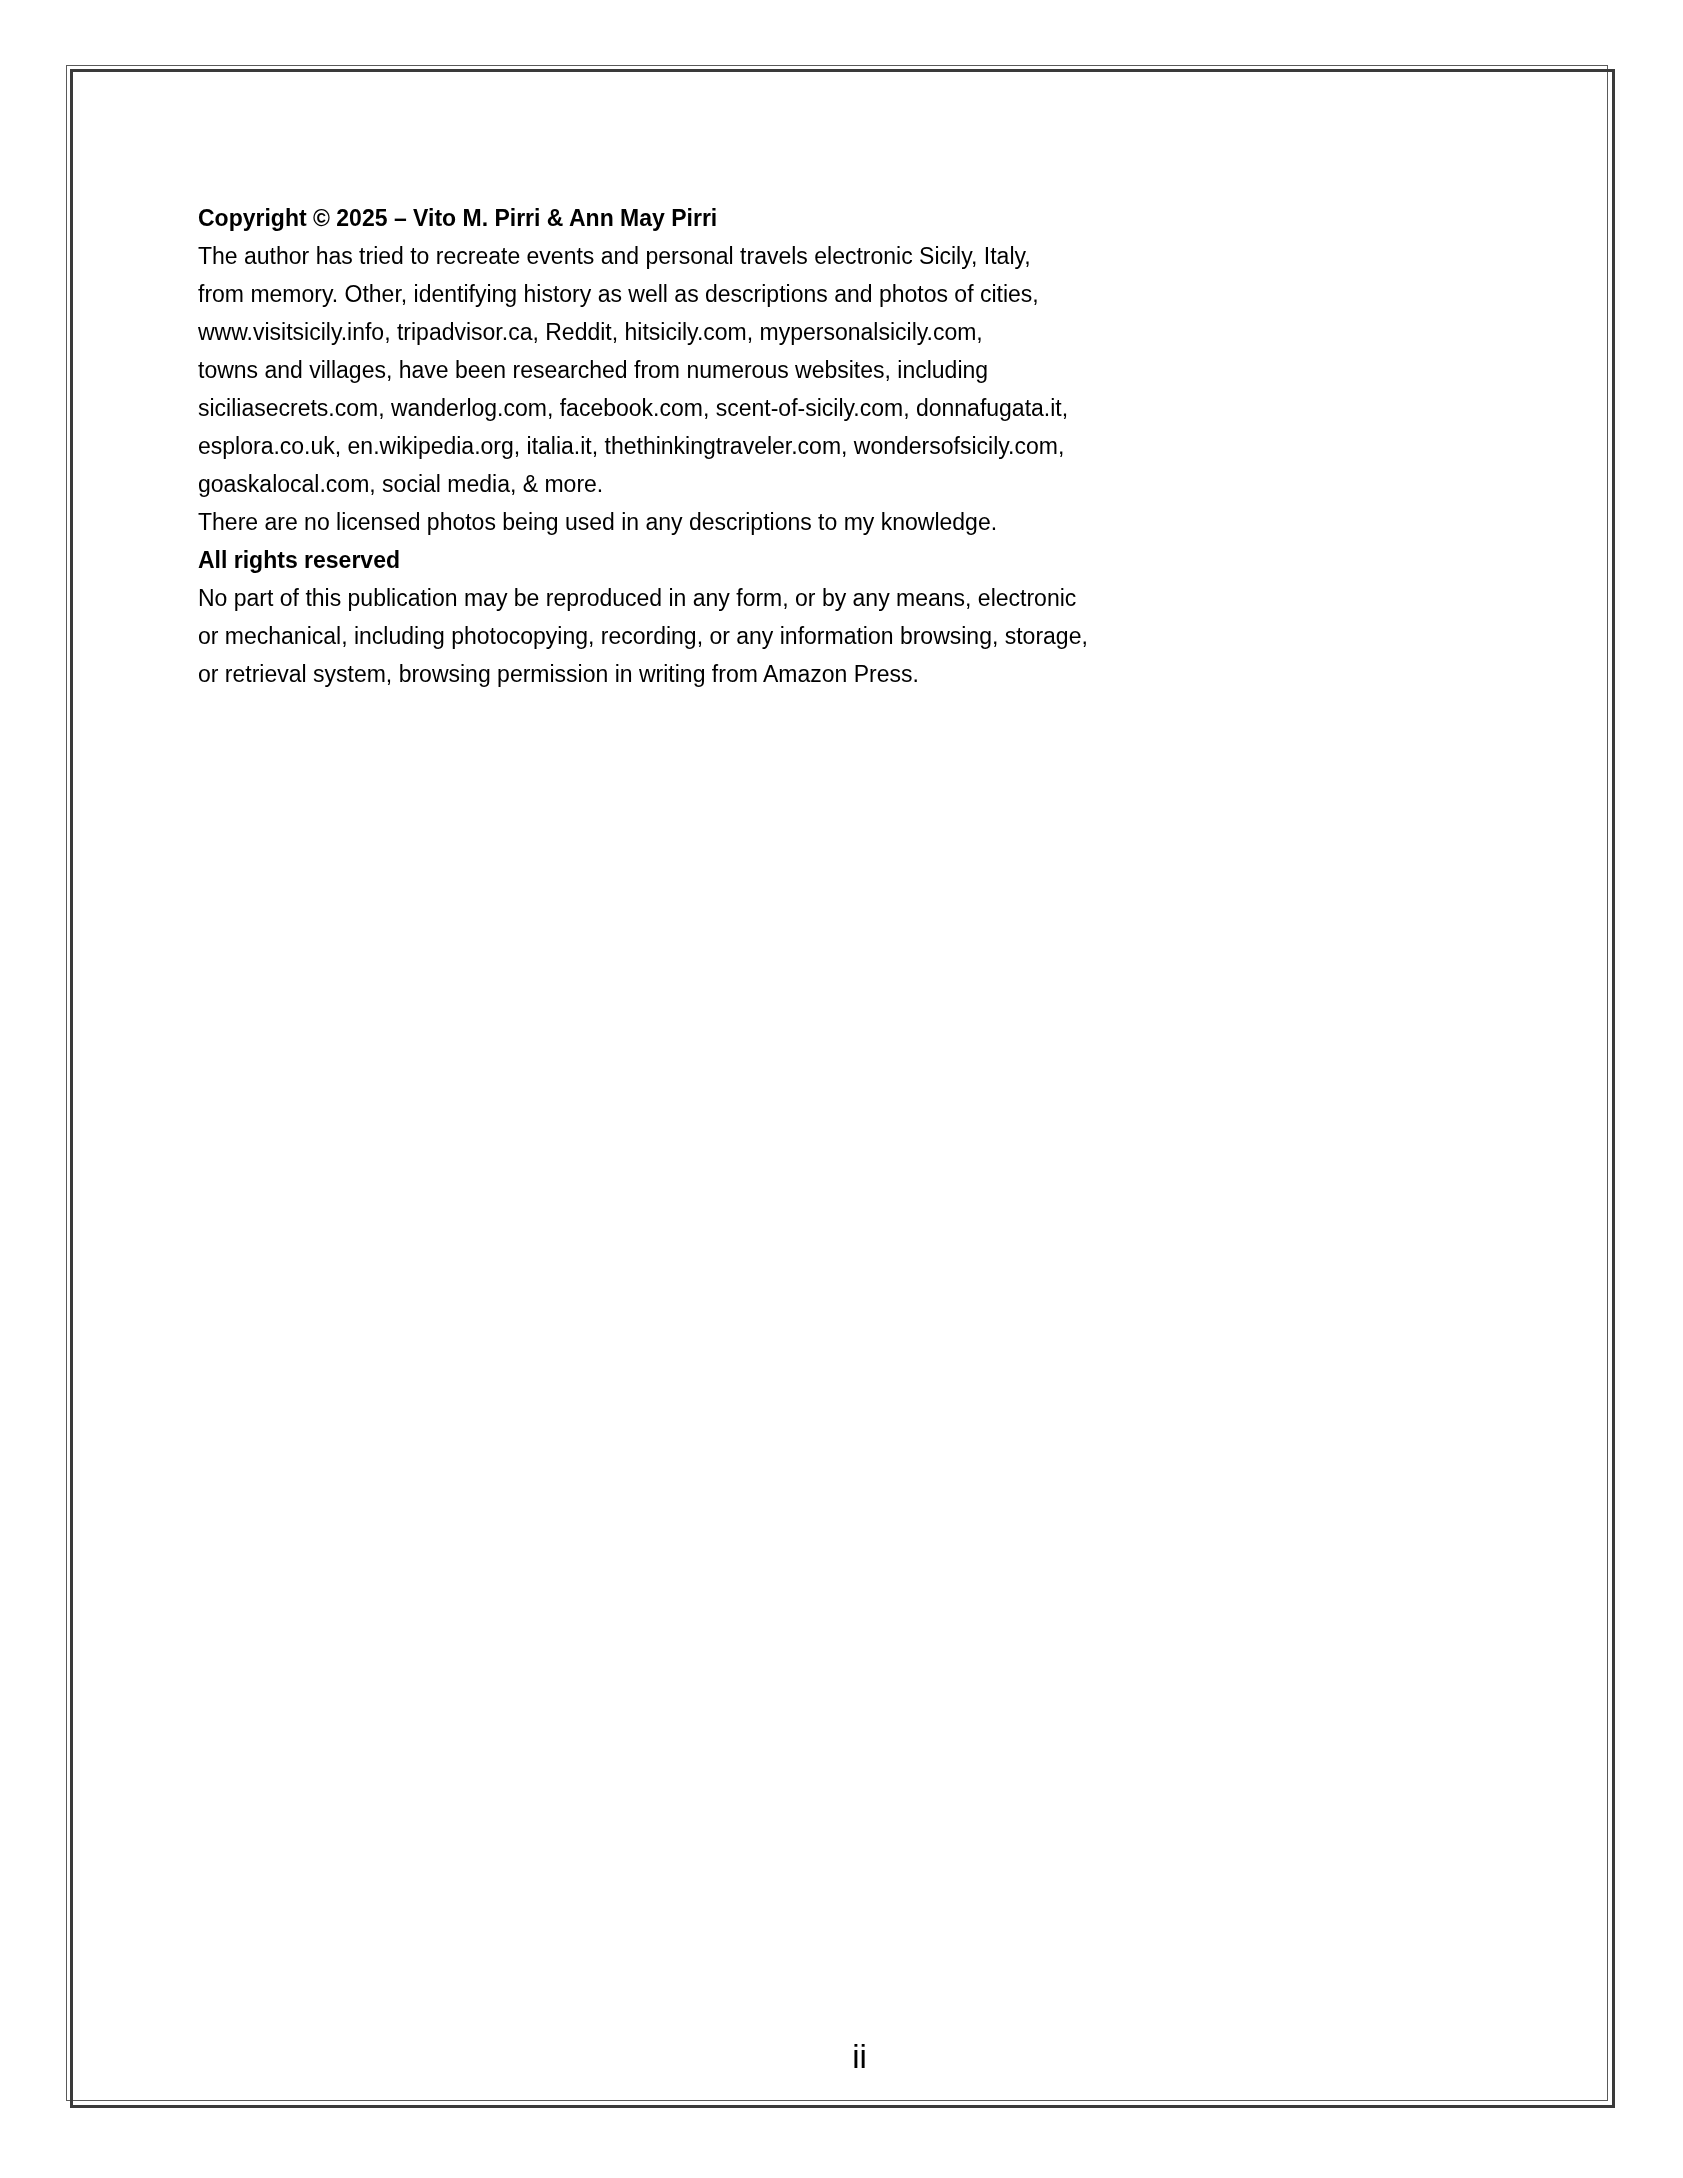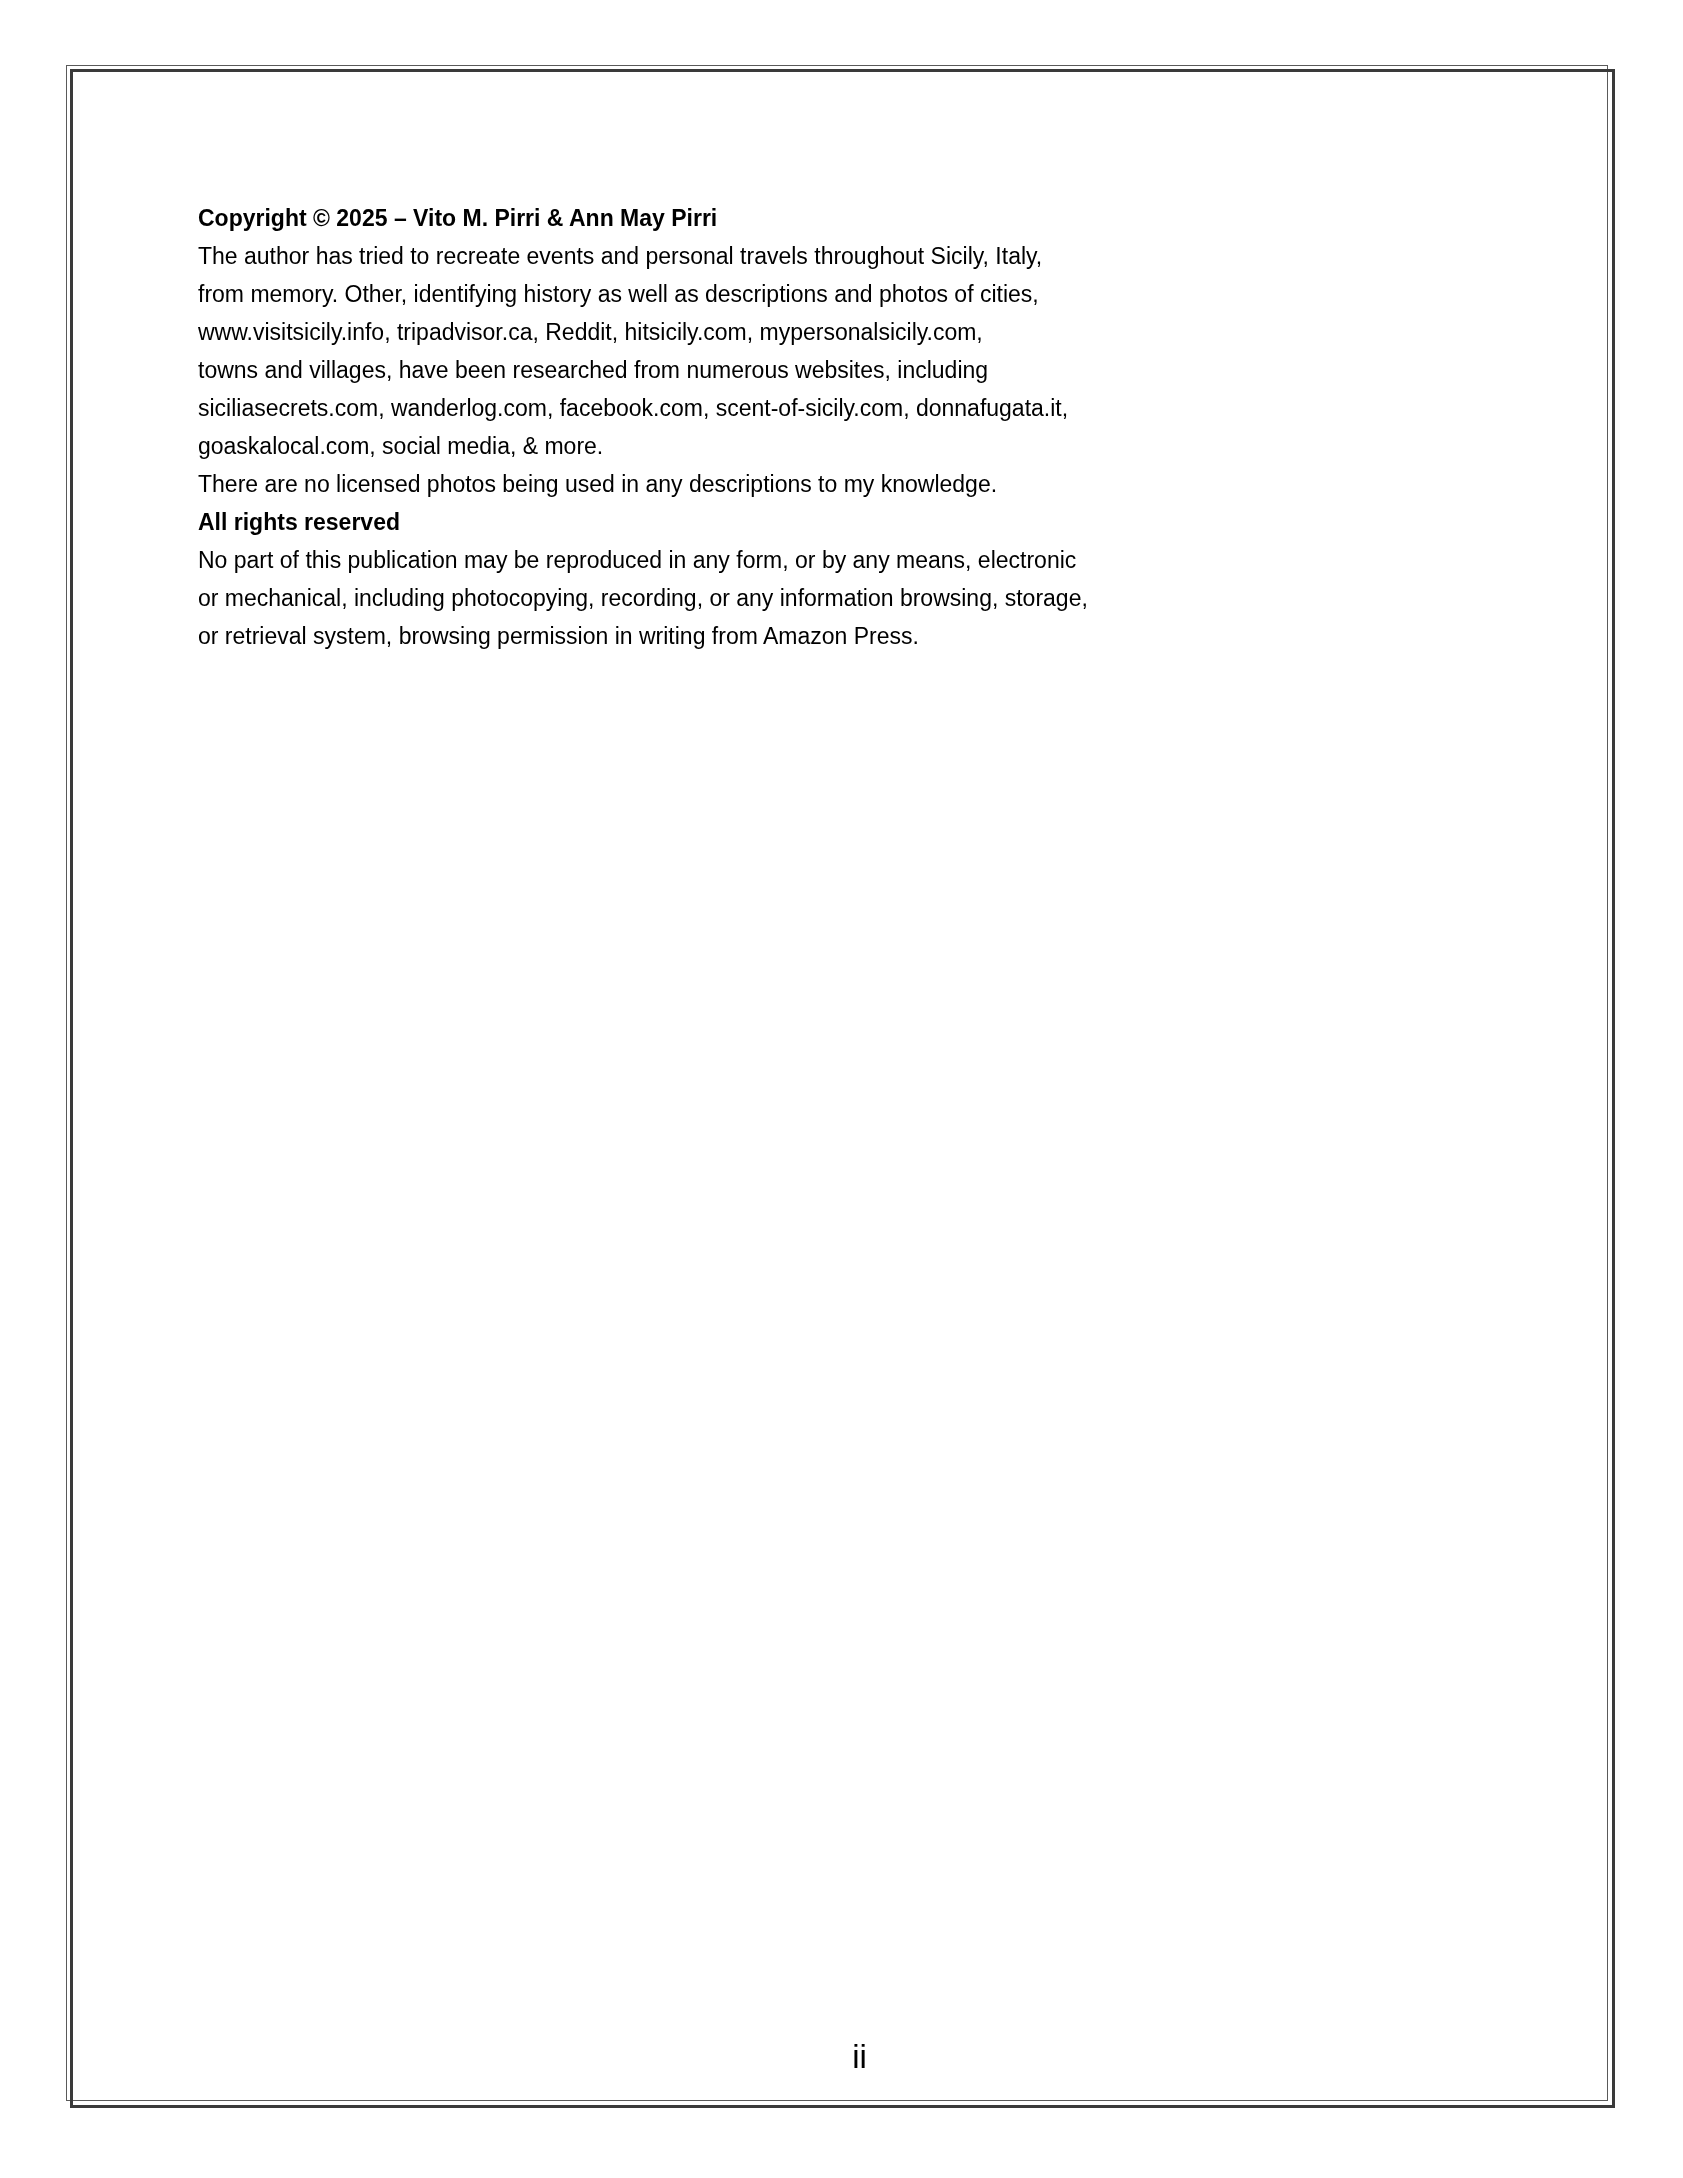--- a/index.html
+++ b/index.html
@@ -67,25 +67,26 @@
 <body>
 
 <div class="page">
 
   <div class="page-border-thin"></div>
   <div class="page-border-thick"></div>
 
   <div class="copyright-block">
     <div class="text-line bold-line">Copyright © 2025 – Vito M. Pirri &amp; Ann May Pirri</div>
 
-    <div class="text-line">The author has tried to recreate events and personal travels throughout Sicily, Italy,</div>
+    <div class="text-line">The author has tried to recreate events and personal travels electronic Sicily, Italy,</div>
     <div class="text-line">from memory. Other, identifying history as well as descriptions and photos of cities,</div>
     <div class="text-line">www.visitsicily.info, tripadvisor.ca, Reddit, hitsicily.com, mypersonalsicily.com,</div>
     <div class="text-line">towns and villages, have been researched from numerous websites, including</div>
     <div class="text-line">siciliasecrets.com, wanderlog.com, facebook.com, scent-of-sicily.com, donnafugata.it,</div>
+    <div class="text-line">esplora.co.uk, en.wikipedia.org, italia.it, thethinkingtraveler.com, wondersofsicily.com,</div>
     <div class="text-line">goaskalocal.com, social media, &amp; more.</div>
 
     <div class="text-line">There are no licensed photos being used in any descriptions to my knowledge.</div>
 
     <div class="text-line bold-line">All rights reserved</div>
 
     <div class="text-line">No part of this publication may be reproduced in any form, or by any means, electronic</div>
     <div class="text-line">or mechanical, including photocopying, recording, or any information browsing, storage,</div>
     <div class="text-line">or retrieval system, browsing permission in writing from Amazon Press.</div>
   </div>

